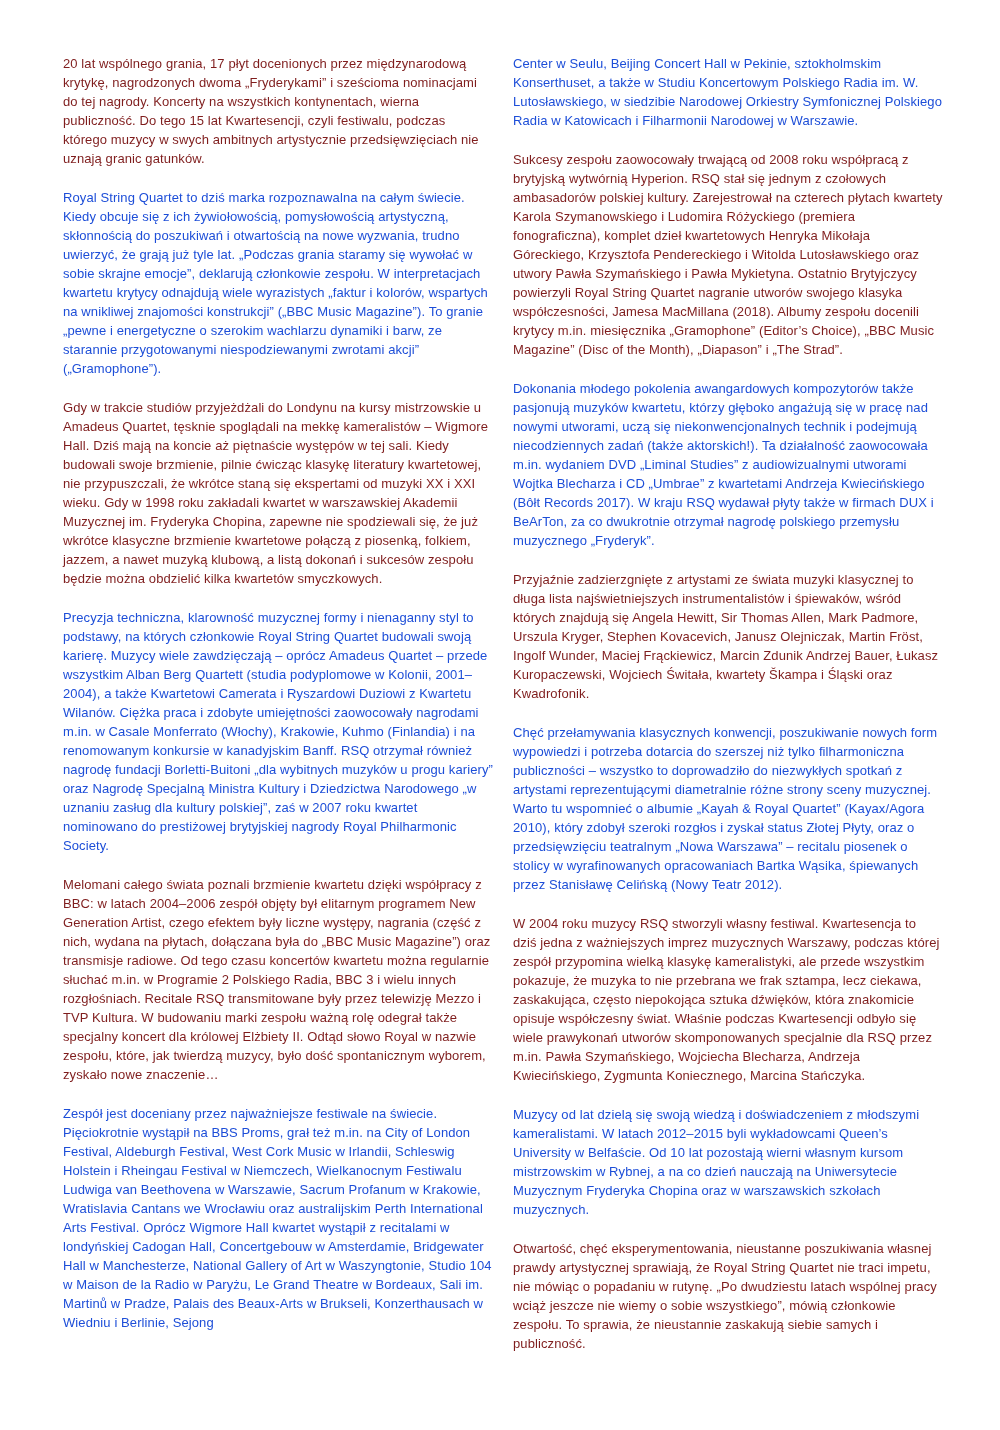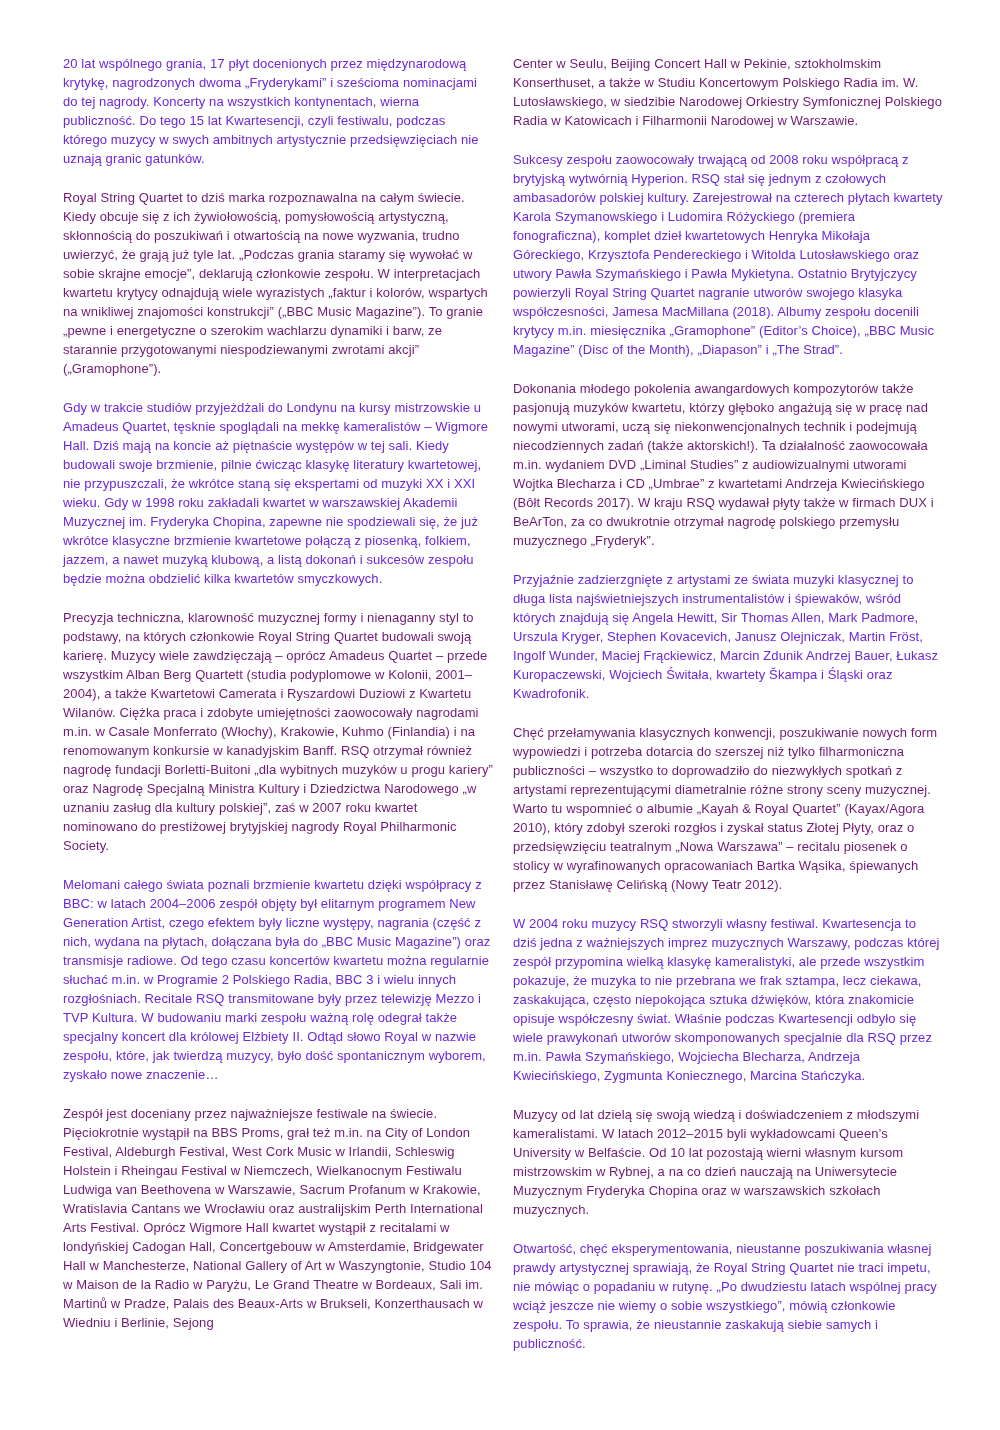--- a/index.html
+++ b/index.html
@@ -29,22 +29,22 @@
     width: 430px;
     flex: 0 0 430px;
   }
   .para {
     margin: 0 0 20px 0;
     font-size: 13px;
     line-height: 19px;
     letter-spacing: 0.1px;
     text-align: left;
   }
-  .para.dark { color: #6d28d9; }
-  .para.red  { color: #701a75; }
+  .para.dark { color: #7f1d1d; }
+  .para.red  { color: #1d4ed8; }
 </style>
 </head>
 <body>
 
 <div class="page">
   <div class="columns">
 
     <div class="col">
       <p class="para dark">20 lat wspólnego grania, 17 płyt docenionych przez międzynarodową krytykę, nagrodzonych dwoma „Fryderykami” i sześcioma nominacjami do tej nagrody. Koncerty na wszystkich kontynentach, wierna publiczność. Do tego 15 lat Kwartesencji, czyli festiwalu, podczas którego muzycy w swych ambitnych artystycznie przedsięwzięciach nie uznają granic gatunków.</p>
       <p class="para red">Royal String Quartet to dziś marka rozpoznawalna na całym świecie. Kiedy obcuje się z ich żywiołowością, pomysłowością artystyczną, skłonnością do poszukiwań i otwartością na nowe wyzwania, trudno uwierzyć, że grają już tyle lat. „Podczas grania staramy się wywołać w sobie skrajne emocje”, deklarują członkowie zespołu. W interpretacjach kwartetu krytycy odnajdują wiele wyrazistych „faktur i kolorów, wspartych na wnikliwej znajomości konstrukcji” („BBC Music Magazine”). To granie „pewne i energetyczne o szerokim wachlarzu dynamiki i barw, ze starannie przygotowanymi niespodziewanymi zwrotami akcji” („Gramophone”).</p>

